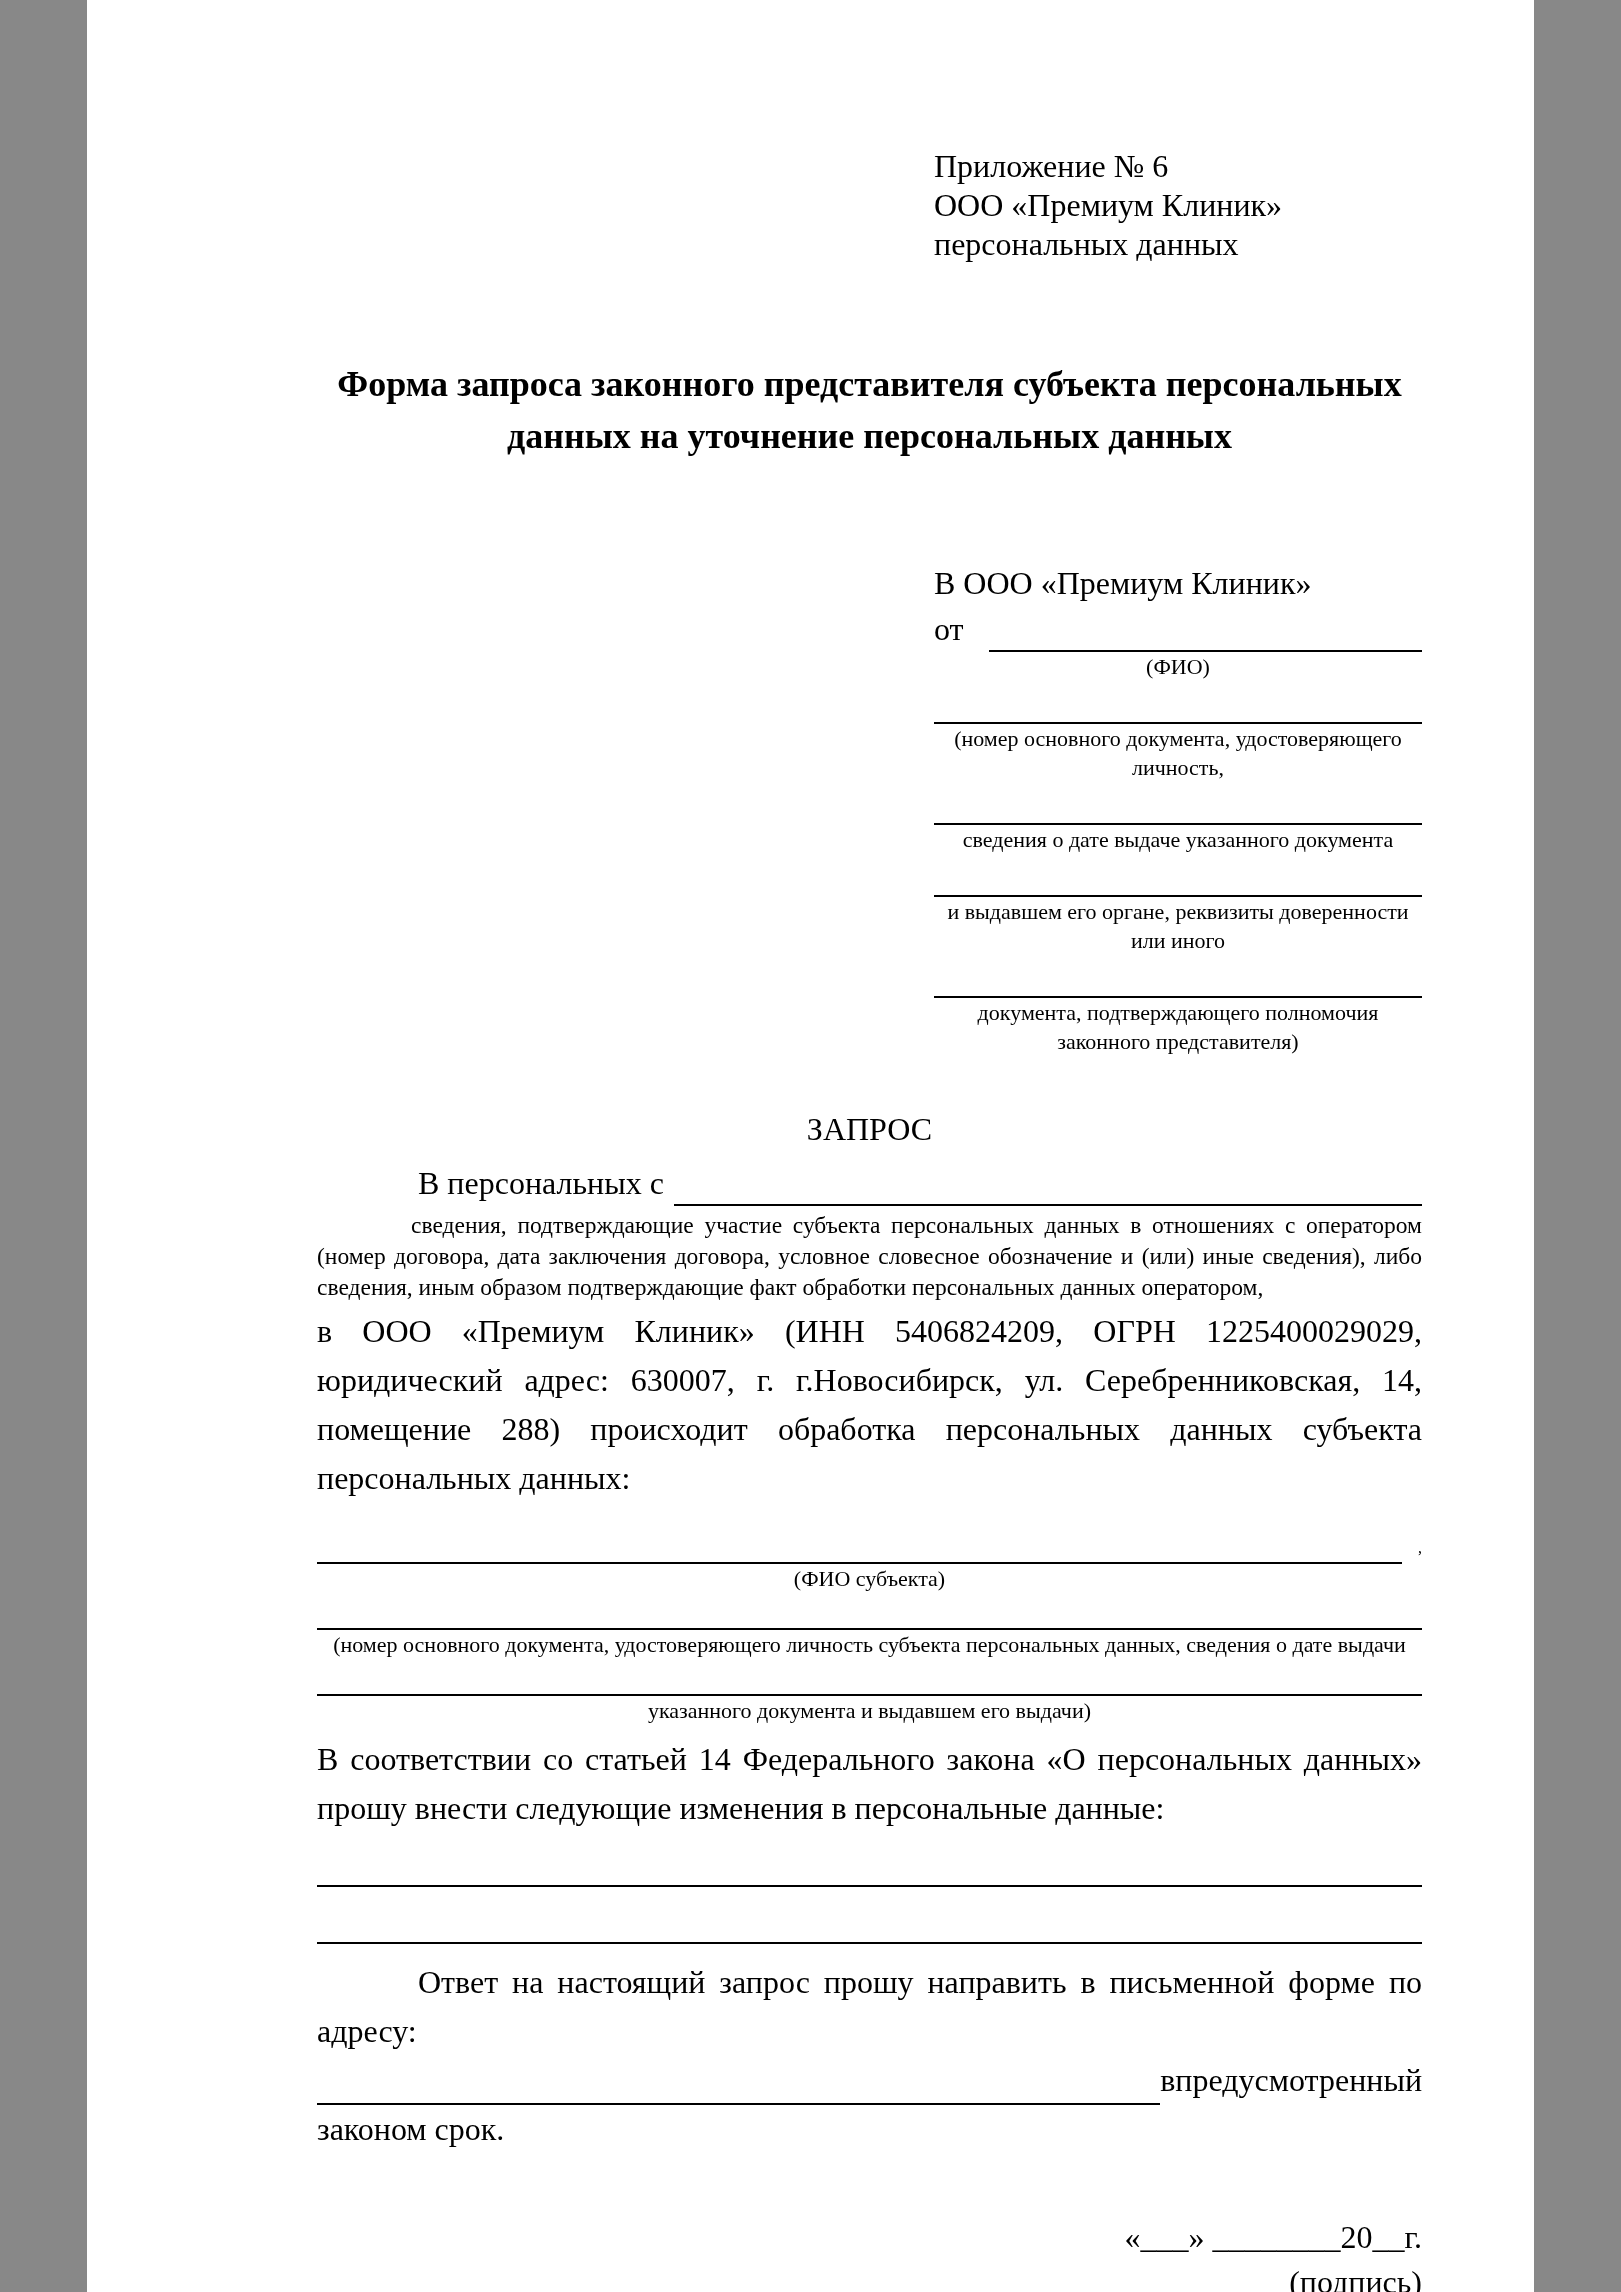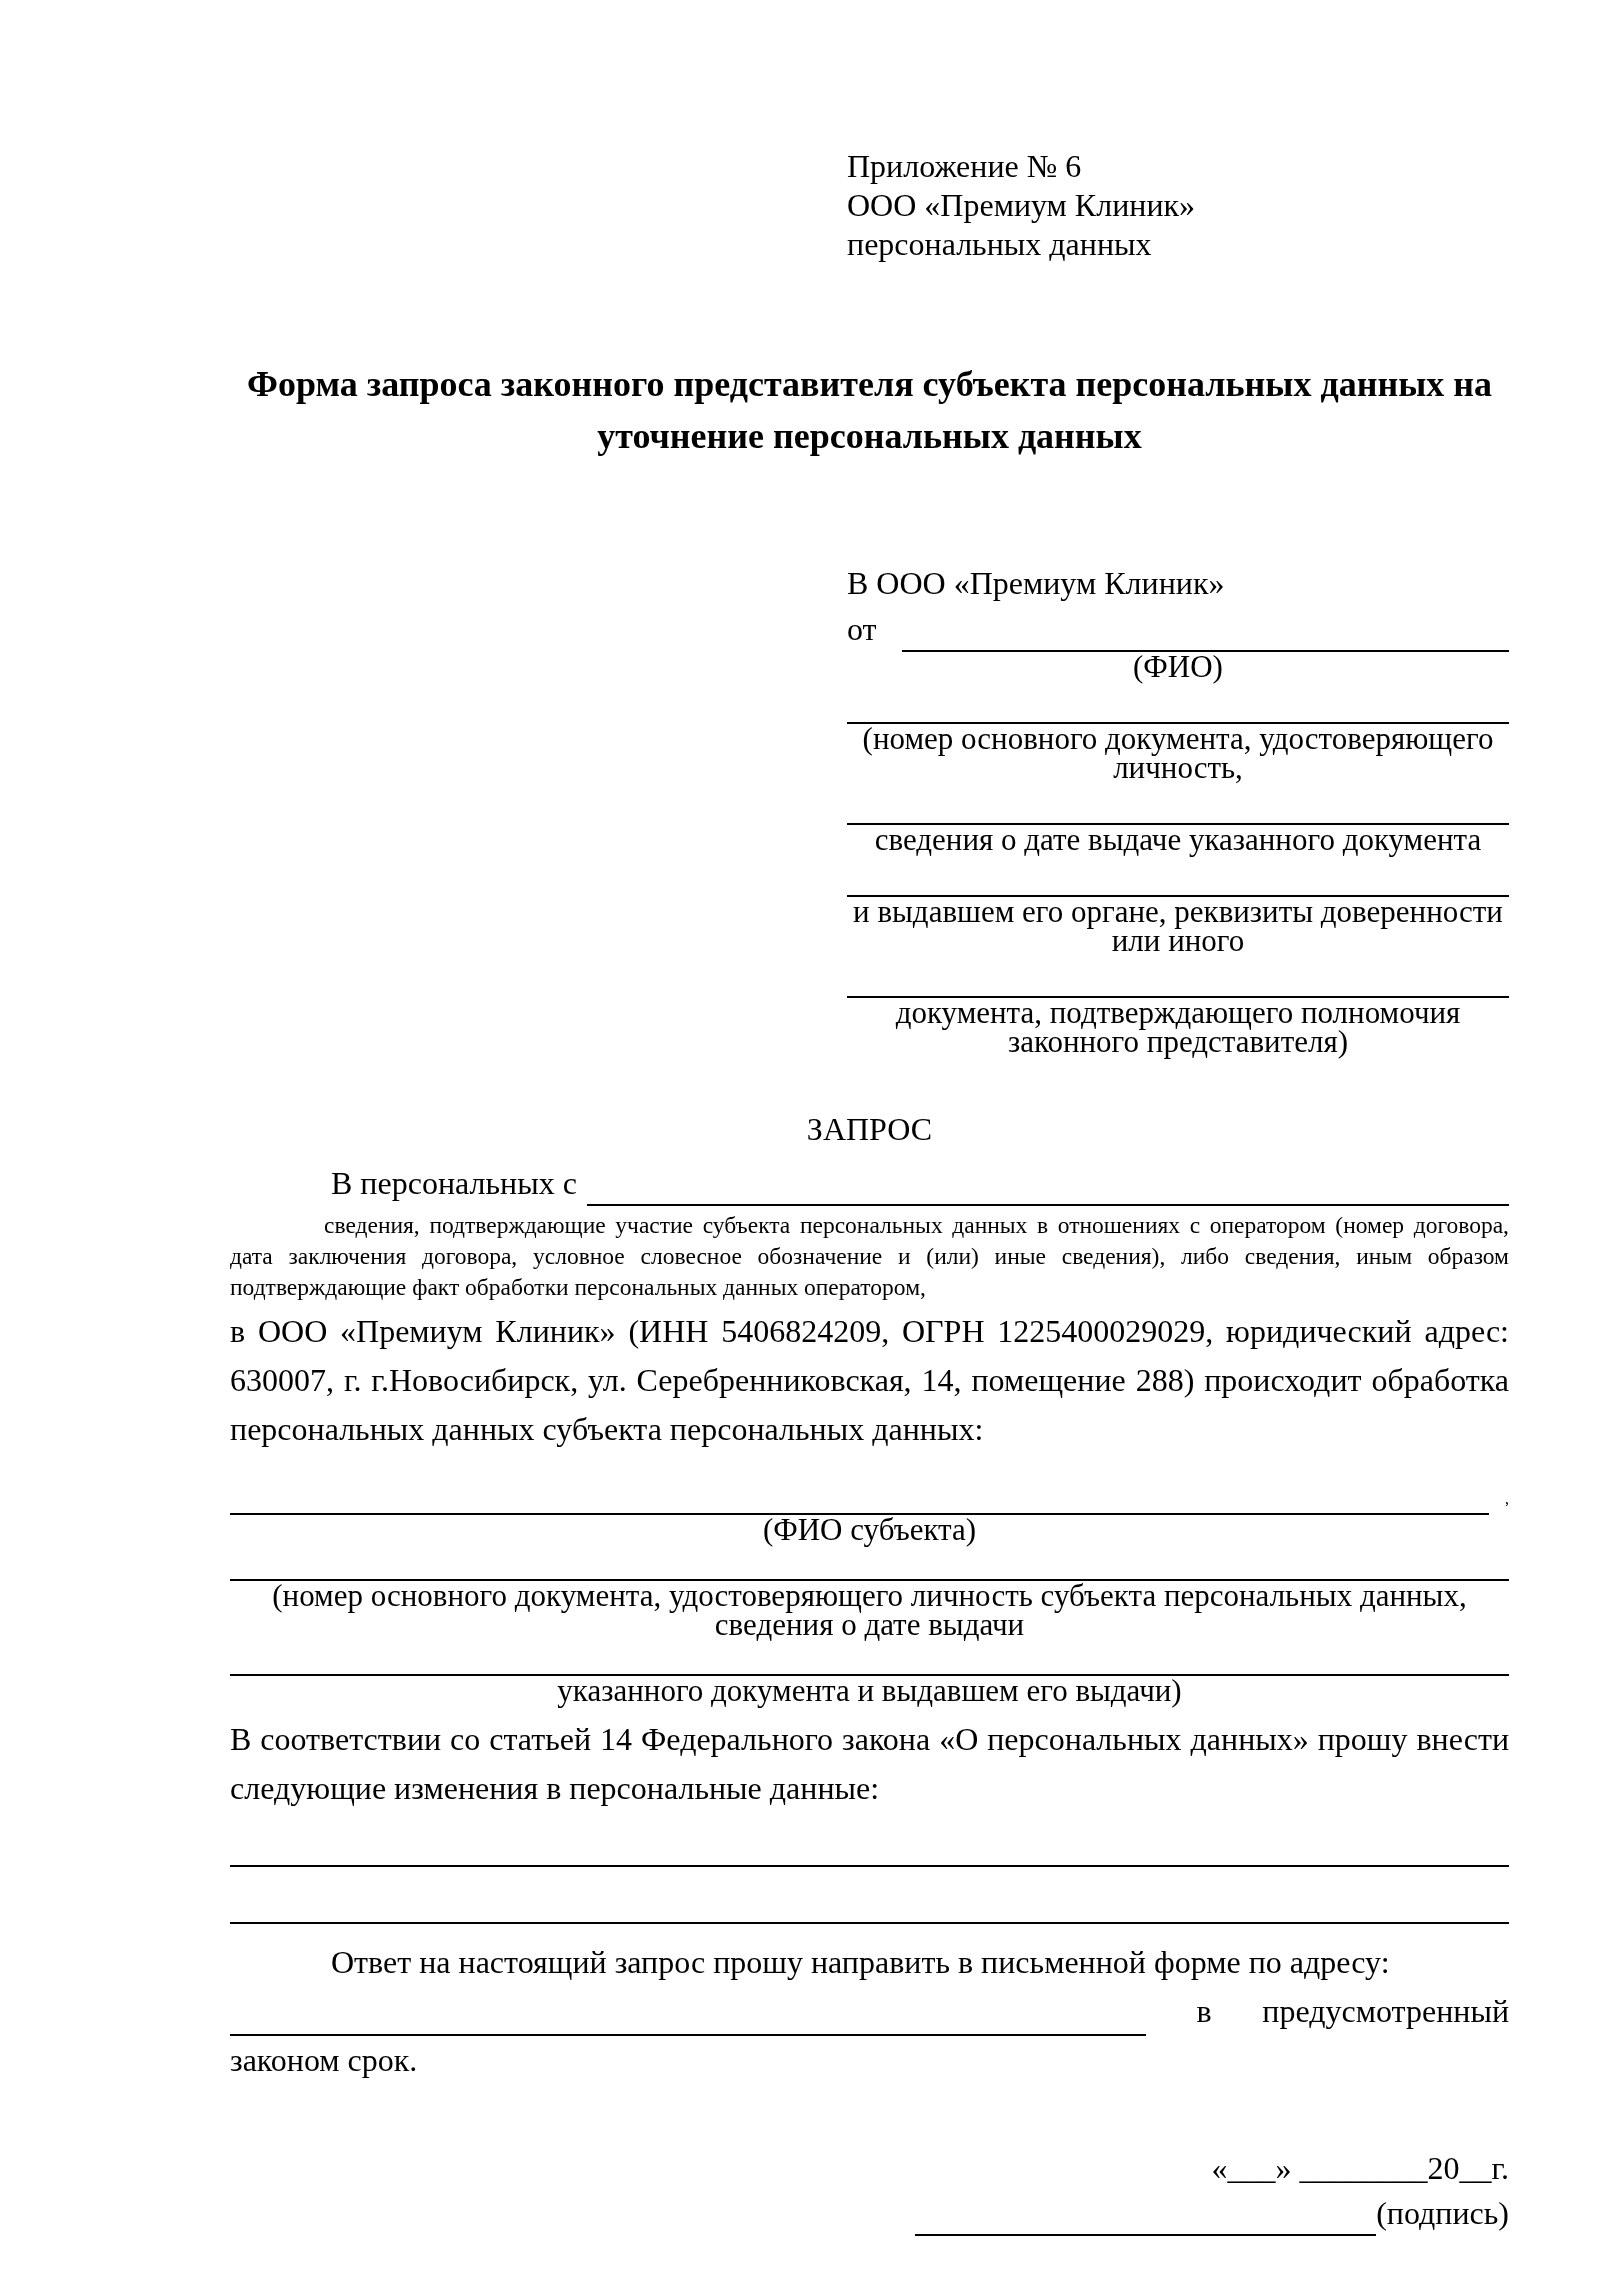--- a/index.html
+++ b/index.html
@@ -1,32 +1,32 @@
 <!DOCTYPE html>
 <html lang="ru"><head>
 <meta charset="utf-8">
 <style>
   html,body{margin:0;padding:0;background:#888;}
   .page{
-    width:1621px;height:2293px;background:#ffffff;color:#000;
+    width:1447px;height:2293px;background:#ffffff;color:#000;
     font-family:"Liberation Serif","DejaVu Serif",serif;
     box-sizing:border-box;padding:147px 112px 0 230px;
     position:relative;margin:0 auto;overflow:hidden;
   }
   
   .annex{margin-left:617px;font-size:32px;line-height:39px;}
   
   .doc-title{margin-top:94px;text-align:center;font-weight:bold;font-size:36px;line-height:52px;}
   
   .addr{margin-left:617px;margin-top:98px;font-size:32px;line-height:46px;}
   .row-flex{display:flex;align-items:flex-end;gap:12px;}
   .ul{border-bottom:2.9px solid #000;}
   .flex1{flex:1 1 auto;}
   .from-label{padding-right:13.7px;}
-  .cap{font-size:31px;line-height:29px;text-align:center;}
+  .cap{font-size:22px;line-height:29px;text-align:center;}
   .fld{height:13.7px;border-bottom:2.9px solid #000;margin-top:27.4px;}
   
   .zapros{margin-top:51px;text-align:center;font-size:32px;line-height:44px;}
   .acc-row{display:flex;align-items:flex-end;font-size:32px;line-height:45px;margin-top:9.8px;}
   .acc-label{padding-left:101px;padding-right:9.8px;white-space:nowrap;}
   .note{margin-top:3.9px;font-size:23.5px;line-height:31px;text-align:justify;text-indent:94px;}
   .para{font-size:32px;line-height:49px;text-align:justify;}
   .op-para{margin-top:3.9px;}
   .subj-comma{padding-left:3.9px;line-height:32px;}
   .law-para{margin-top:9.8px;}

